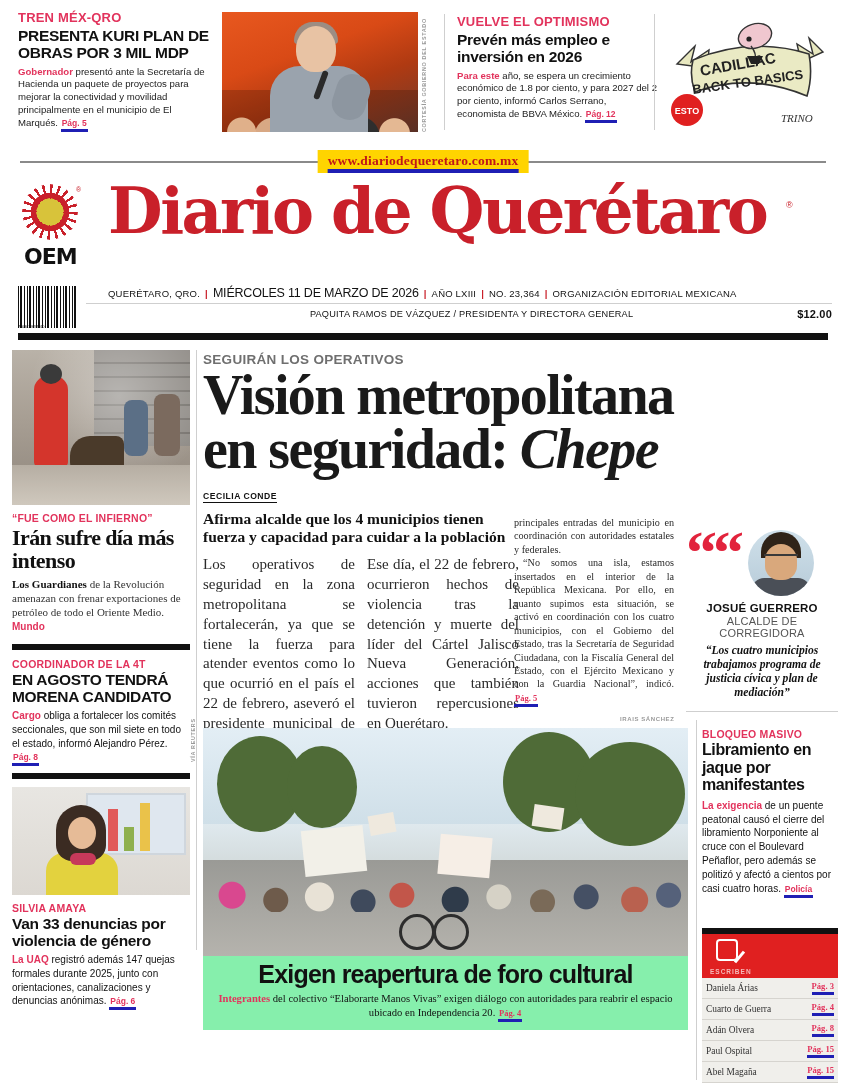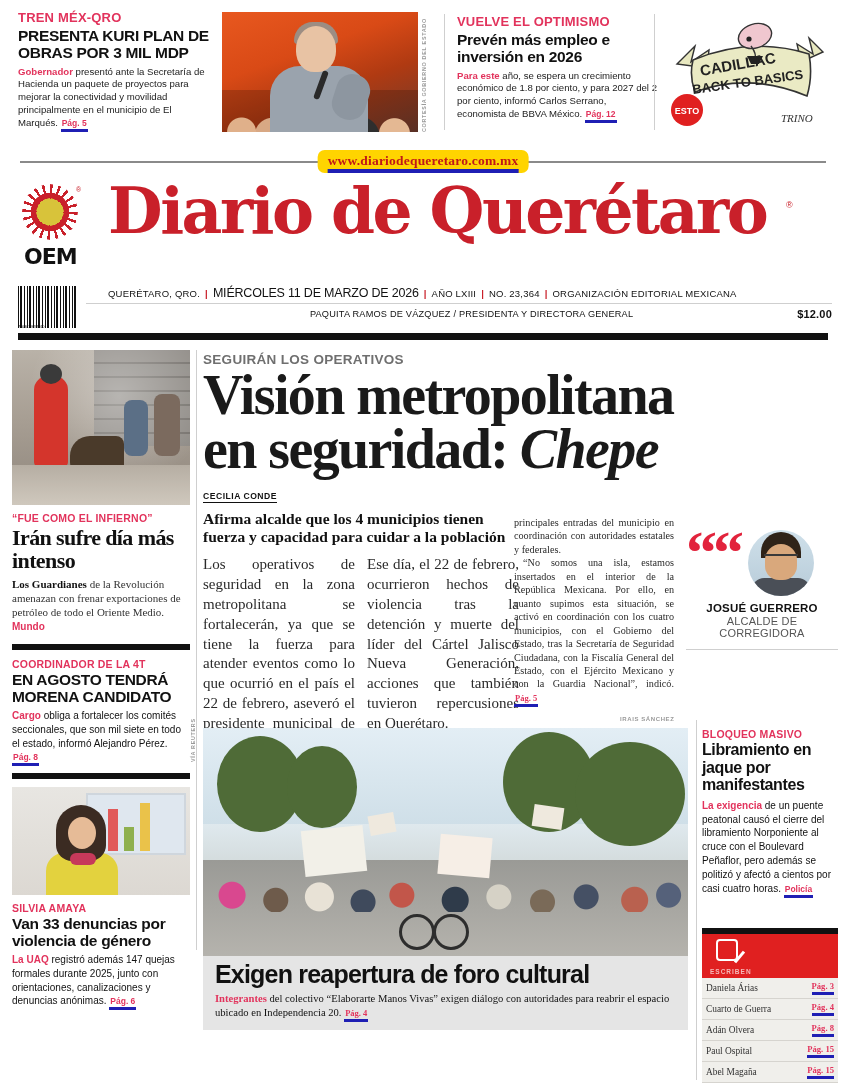--- a/index.html
+++ b/index.html
@@ -48,21 +48,21 @@
   }
   .ts-div { position:absolute; top:14px; width:1px; height:116px; background:#cfcfcf; }
   .ts-col2 { position:absolute; left:457px; top:14px; width:200px; }
   .ts-cartoon { position:absolute; left:663px; top:6px; width:176px; height:132px; }
 
   
   .urlband { position:absolute; left:0; top:150px; width:846px; height:22px; }
   .urlband .line { position:absolute; left:20px; right:20px; top:11px; height:1.5px; background:#8a8a8a; }
   .urlband .chip {
     position:absolute; left:50%; top:0; transform:translateX(-50%);
-    background:#ffd400; padding:1px 10px 0 10px;border-radius:7px;
+    background:#ffd400; padding:1px 10px 0 10px;
   }
   .urlband .chip span {
     font-family:"Liberation Serif", serif; font-weight:bold; font-size:13.5px;
     color:#c01818; letter-spacing:.2px; border-bottom:4px solid #1f1fb4; display:inline-block;
   }
 
   
   .masthead { position:absolute; left:0; top:176px; width:846px; height:110px; }
   .oem { position:absolute; left:18px; top:8px; width:64px; height:84px; }
   .oem .sun { position:absolute; left:4px; top:0; width:56px; height:56px; border-radius:50%;
@@ -205,21 +205,21 @@
        radial-gradient(circle at 96% 80%, #55617a 12px, transparent 13px);
   }
   .bigphoto .banner1 { position:absolute; left:100px; top:100px; width:62px; height:46px; background:#f2f0e8; transform:rotate(-6deg); }
   .bigphoto .banner2 { position:absolute; left:236px; top:108px; width:52px; height:40px; background:#f6eee6; transform:rotate(5deg); }
   .bigphoto .sign { position:absolute; background:#efe9de; }
   .bigphoto .bike { position:absolute; left:196px; bottom:6px; width:70px; height:34px; }
   .bigphoto .bike:before,.bigphoto .bike:after{ content:""; position:absolute; bottom:0; width:30px; height:30px;
     border:3px solid #2d2d2d; border-radius:50%; }
   .bigphoto .bike:before{ left:0; } .bigphoto .bike:after{ right:0; }
 
-  .cap-box { position:absolute; left:203px; top:956px; width:485px; height:74px; background:#e5e5e5; padding:6px 12px 0 12px; }
+  .cap-box { position:absolute; left:203px; top:956px; width:485px; height:74px; background:#86efac; padding:6px 12px 0 12px;text-align:center; }
   .cap-h { font-size:25px; font-weight:bold; letter-spacing:-.8px; line-height:1; }
   .cap-d { font-family:"Liberation Serif", serif; font-size:10.6px; line-height:1.28; margin-top:5px; }
   .cap-cred { position:absolute; right:4px; top:716px; font-size:6px; color:#9a9a9a; letter-spacing:.6px; font-weight:bold; }
 
   
   .rightcol { position:absolute; left:702px; top:728px; width:136px; }
   .rc-k { font-size:10.5px; }
   .rc-h { font-size:16px; font-weight:bold; line-height:1.1; letter-spacing:-.4px; margin-top:1px; }
   .rc-d { font-size:10px; line-height:1.38; margin-top:5px; }
 
@@ -402,20 +402,21 @@
   <div class="quotebox">
     <div class="qmark">““</div>
     <div class="qportrait">
       <div class="b"></div>
       <div class="h"></div>
       <div class="f"></div>
       <div class="g"></div>
     </div>
     <div class="q-name">JOSUÉ GUERRERO</div>
     <div class="q-role">ALCALDE DE CORREGIDORA</div>
+    <div class="q-text">“Los cuatro municipios trabajamos programa de justicia cívica y plan de mediación”</div>
     <div class="q-rule"></div>
   </div>
 
   <div class="cap-cred" style="left:620px;">IRAIS SÁNCHEZ</div>
 
   <div class="bigphoto">
     <div class="sky"></div>
     <div class="tree" style="left:14px; top:8px; width:86px; height:96px;"></div>
     <div class="tree" style="left:84px; top:18px; width:70px; height:82px;"></div>
     <div class="tree" style="left:300px; top:4px; width:92px; height:100px;"></div>

